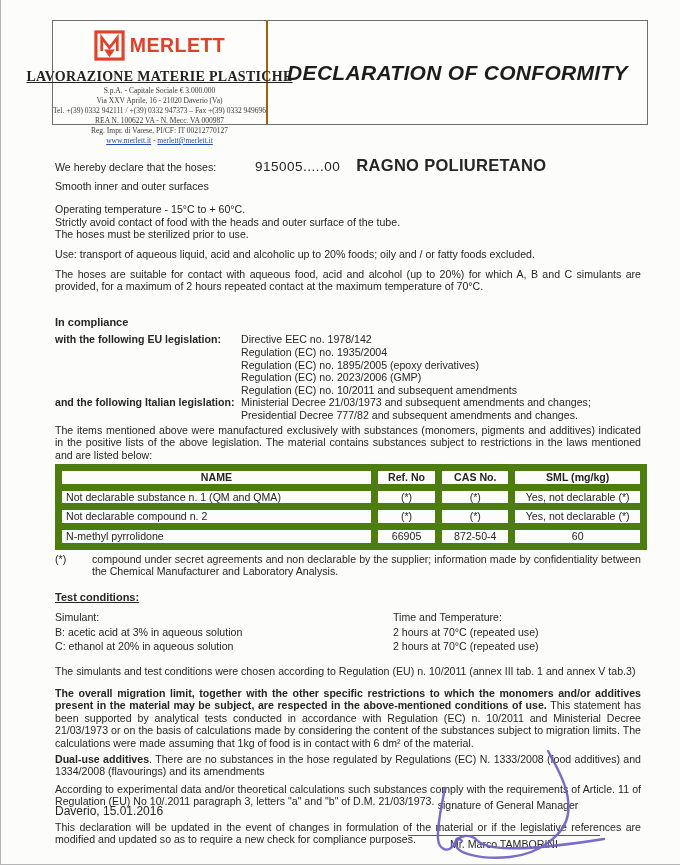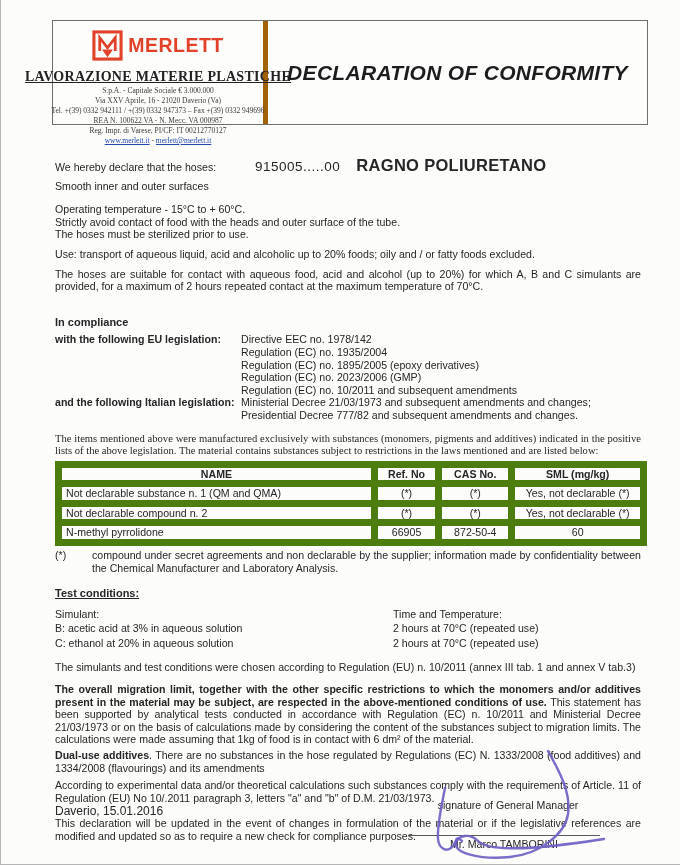--- a/index.html
+++ b/index.html
@@ -15,21 +15,21 @@
     box-shadow: inset 1px -1px 0 #b5b5b5;
   }
   
   .header-box {
     position: absolute; left: 52px; top: 20px;
     width: 596px; height: 105px;
     border: 1px solid #6f6f6f;
     display: flex; background: #fdfdfc;
   }
   .header-left {
-    width: 215px; border-right: 5px solid #a16207;
+    width: 215px; border-right: 2px solid #a16207;
     display: flex; flex-direction: column; align-items: center;
     padding-top: 9px;
   }
   .logo-row { display: flex; align-items: center; gap: 5px; }
   .logo-mark { width: 31px; height: 31px; display: block; }
   .logo-word {
     font-size: 19.5px; font-weight: bold; letter-spacing: 0.5px;
     color: var(--logo-red, #e04128);
   }
   .company {
@@ -63,21 +63,21 @@
   .p-smooth { margin-top: 6px; }
   .p-temp { margin-top: 11px; }
   .p-use { margin-top: 7px; }
   .p-suitable { margin-top: 7px; }
 
   .compliance-head { margin-top: 23px; font-weight: bold; font-size: 11px; }
   .leg-grid { margin-top: 5px; display: grid; grid-template-columns: 186px 1fr; row-gap: 0; }
   .leg-label { font-weight: bold; }
   .leg-items div { white-space: nowrap; }
 
-  .substances-intro { margin-top: 11px; font-family: Liberation Serif, serif; }
+  .substances-intro { margin-top: 2px; }
   table.subst {
     margin-top: 3px; width: 592px;
     border-collapse: collapse; font-size: 10.6px;
   }
   table.subst th, table.subst td { border: 7px solid #4d7c0f; padding: 0 4px; height: 12.5px; margin-top: 28px; }
   table.subst th { font-weight: bold; text-align: center; }
   td.c { text-align: center; }
   .col-name { width: 54%; } .col-ref { width: 11%; } .col-cas { width: 12.5%; } .col-sml { width: 22.5%; }
 
   .footnote { margin-top: 3px; padding-left: 37px; text-indent: -37px; }

